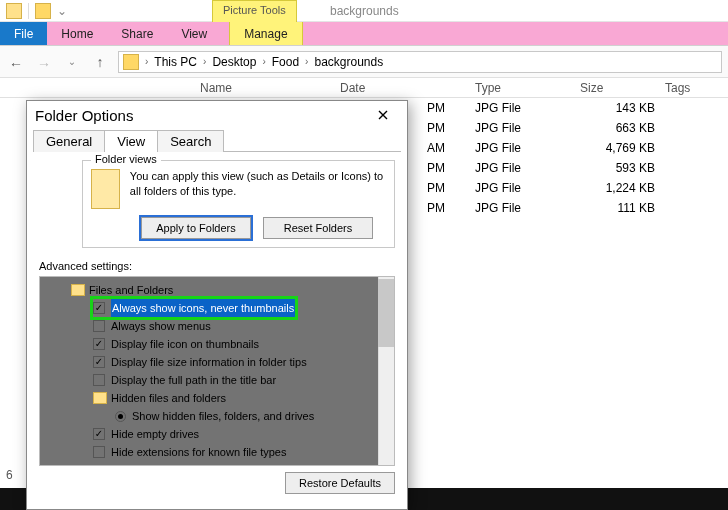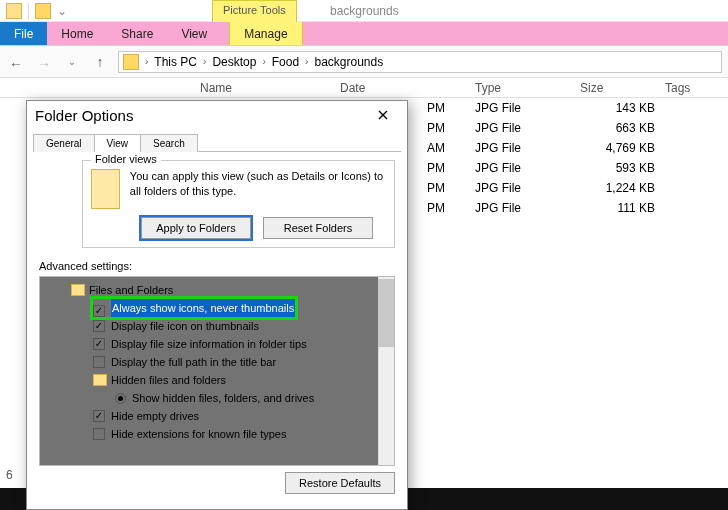--- a/index.html
+++ b/index.html
@@ -36,21 +36,21 @@
   .filerow .c-size{width:85px;text-align:right;padding-right:10px;}
   .status{position:absolute;left:6px;bottom:28px;color:#555;}
 
   
   .dialog{position:absolute;left:26px;top:100px;width:382px;height:410px;background:#fff;border:1px solid #888;box-shadow:3px 3px 14px rgba(0,0,0,.35);}
   .dlg-title{height:28px;display:flex;align-items:center;justify-content:space-between;padding:0 8px;}
   .dlg-title span{font-size:15px;}
   .dlg-close{width:32px;height:22px;display:flex;align-items:center;justify-content:center;cursor:pointer;}
   .dlg-close svg{width:10px;height:10px;}
   .dlg-tabs{display:flex;align-items:flex-end;padding:0 6px;height:22px;}
-  .dlg-tab{padding:3px 12px;border:1px solid #bbb;border-bottom:none;background:#f4f4f4;font-size:10px;margin-right:-1px;cursor:pointer;position:relative;top:1px;}
+  .dlg-tab{padding:3px 12px;border:1px solid #bbb;border-bottom:none;background:#f4f4f4;font-size:13px;margin-right:-1px;cursor:pointer;position:relative;top:1px;}
   .dlg-tab.active{background:#fff;z-index:2;}
   .dlg-body{border-top:1px solid #bbb;margin:0 6px;padding:8px 6px;height:calc(100% - 56px);}
   .groupbox{border:1px solid #c8c8c8;padding:8px;position:relative;margin-left:43px;}
   .groupbox .legend{position:absolute;top:-8px;left:8px;background:#fff;padding:0 4px;font-size:11px;}
   .fv-inner{display:flex;gap:10px;align-items:flex-start;}
   .fv-icon{width:40px;height:40px;background:#ffe9a6;border:1px solid #d6b24a;}
   .fv-text{font-size:11px;line-height:1.35;}
   .fv-btns{display:flex;gap:12px;margin-top:8px;margin-left:50px;}
   .winbtn{min-width:110px;height:22px;border:1px solid #999;background:#eee;font-size:11px;cursor:pointer;}
   .winbtn.primary{outline:2px solid #2a6fd6;}
@@ -62,21 +62,21 @@
   .tree-node{display:flex;align-items:center;gap:4px;}
   .tree-node .foldicon{width:14px;height:12px;background:#ffe18b;border:1px solid #d6b24a;}
   .tree-children{margin-left:22px;}
   .chk{width:12px;height:12px;border:1px solid #555;display:inline-flex;align-items:center;justify-content:center;font-size:10px;line-height:1;flex:0 0 12px;}
   .chk.checked::after{content:"✓";}
   .radio{width:11px;height:11px;border:1px solid #555;border-radius:50%;display:inline-flex;align-items:center;justify-content:center;flex:0 0 11px;}
   .radio.checked::after{content:"";width:5px;height:5px;background:#000;border-radius:50%;}
   .opt{display:flex;align-items:center;gap:6px;cursor:pointer;}
   .opt .lbl{white-space:nowrap;}
   .hilite{background:#0a63c7;color:#fff;padding:0 1px;}
-  .green-ring{outline:3px solid #17d417;align-items:flex-end;}
+  .green-ring{outline:3px solid #17d417;}
   .restore-row{display:flex;justify-content:flex-end;padding:6px 0;}
   .clip{white-space:nowrap;overflow:hidden;}
   .bottom-dark{position:absolute;left:0;right:0;bottom:0;height:22px;background:#111;}
 </style>
 </head>
 <body>
 
 <div class="titlebar">
   <div class="tb-icon"></div>
   <div class="tb-sep"></div>
@@ -198,20 +198,24 @@
         <div class="tree-node clip">
           <span class="foldicon"></span>
           <span>Files and Folders</span>
         </div>
         <div class="tree-children">
           <div class="opt green-ring" style="width:fit-content">
             <span class="chk checked"></span>
             <span class="lbl hilite">Always show icons, never thumbnails</span>
           </div>
           <div class="opt">
+            <span class="chk"></span>
+            <span class="lbl">Always show menus</span>
+          </div>
+          <div class="opt">
             <span class="chk checked"></span>
             <span class="lbl">Display file icon on thumbnails</span>
           </div>
           <div class="opt">
             <span class="chk checked"></span>
             <span class="lbl">Display file size information in folder tips</span>
           </div>
           <div class="opt">
             <span class="chk"></span>
             <span class="lbl">Display the full path in the title bar</span>

